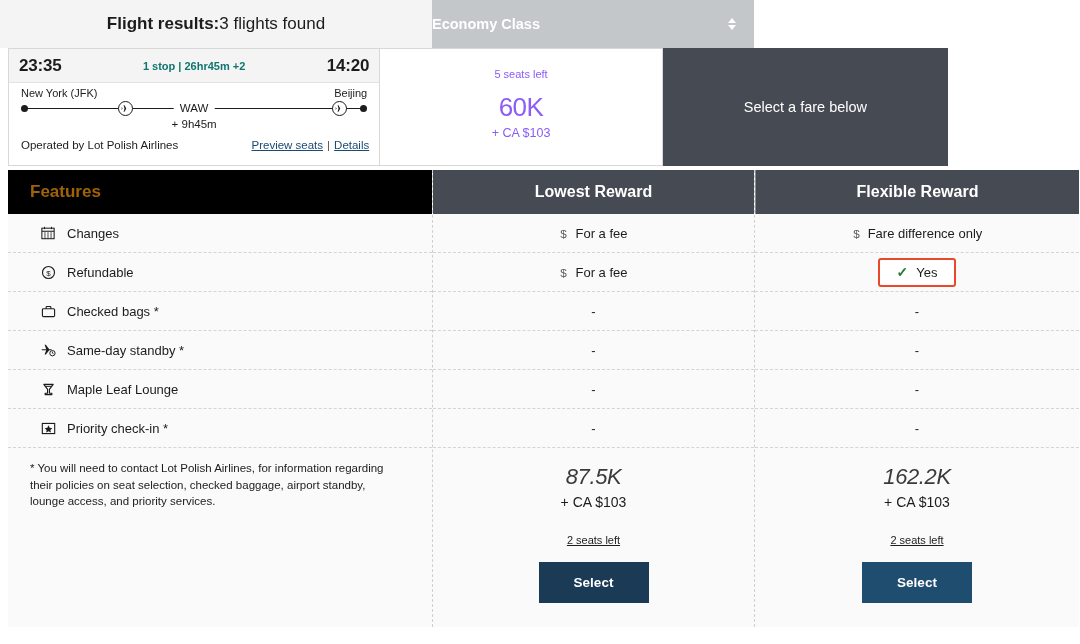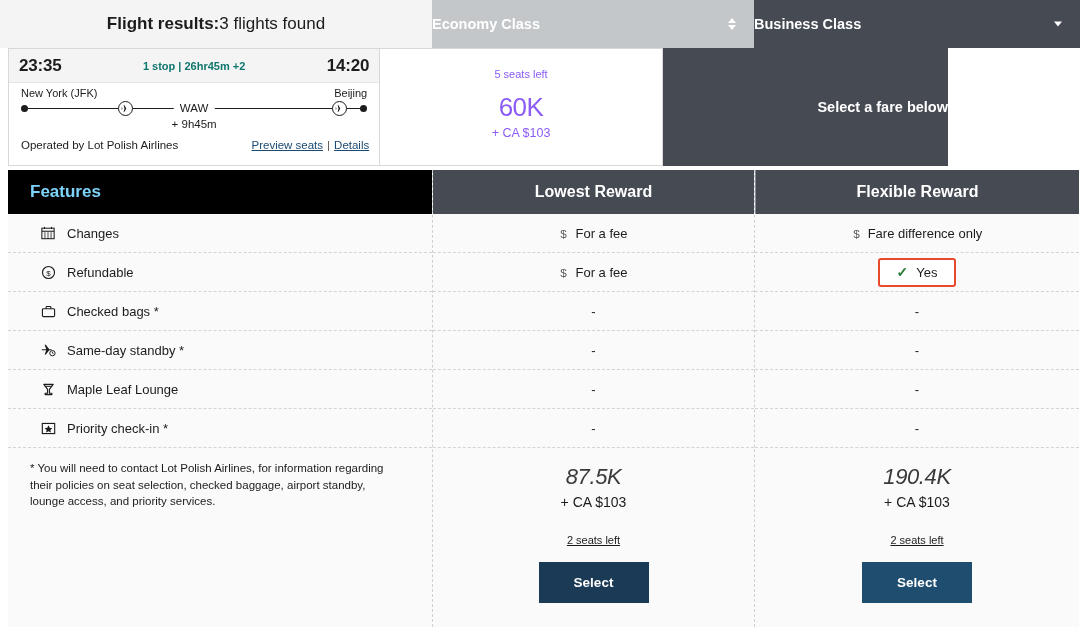--- a/index.html
+++ b/index.html
@@ -122,33 +122,33 @@
     padding-top: 19px;
     color: #8b5cf6;
   }
   .ep-seats { font-size: 11px; }
   .ep-price { font-size: 26px; margin-top: 12px; letter-spacing: -0.5px; }
   .ep-tax { font-size: 12.5px; margin-top: 3px; }
 
   .business-panel {
     width: 325px; height: 118px;
     background: #464b53;
-    display: flex; align-items: center; justify-content: flex-end;
-    color: #ffffff; font-size: 14.5px; font-weight: bold;
+    display: flex; align-items: center; justify-content: center;
+    color: #ffffff; font-size: 14.5px; font-weight: normal;
   }
 
   
   .table-wrap { display: flex; width: 1080px; padding-left: 8px; }
 
   .col-features { width: 424px; }
   .col-reward   { width: 322px; border-left: 1px dashed #cfcfcf; }
   .col-reward2  { width: 325px; border-left: 1px dashed #cfcfcf; }
 
   .hdr-features {
-    height: 44px; background: #000000; color: #7dd3fc;
+    height: 44px; background: #000000; color: #a16207;
     display: flex; align-items: center; padding-left: 22px;
     font-size: 17px; font-weight: bold;
   }
   .hdr-reward {
     height: 44px; background: #464b53; color: #ffffff;
     display: flex; align-items: center; justify-content: center;
     font-size: 16px; font-weight: bold;
   }
   .hdr-reward.rw2 { border-left: 1px solid #8a8f96; }
 
@@ -228,24 +228,20 @@
     </div>
 
     <div class="class-tab tab-economy">
       <span>Economy Class</span>
       <span class="tab-arrow">
         <span class="caret-up"></span>
         <span class="caret-dn"></span>
       </span>
     </div>
 
-    <div class="class-tab tab-business">
-      <span>Business Class</span>
-      <span class="single-caret"></span>
-    </div>
   </div>
 
   <div class="fare-strip">
 
     <div class="flight-card">
       <div class="fc-times">
         <span class="fc-time">23:35</span>
         <span class="fc-stops">1 stop | 26hr45m +2</span>
         <span class="fc-time">14:20</span>
       </div>
@@ -443,21 +439,21 @@
         <span class="val-dash">-</span>
       </div>
       <div class="val-row">
         <span class="val-dash">-</span>
       </div>
       <div class="val-row">
         <span class="val-dash">-</span>
       </div>
 
       <div class="foot-reward">
-        <span class="fr-price">190.4K</span>
+        <span class="fr-price">162.2K</span>
         <span class="fr-tax">+ CA $103</span>
         <span class="fr-seats">2 seats left</span>
         <button class="select-btn" style="background:#1f4d70;">Select</button>
       </div>
     </div>
   </div>
 
 </div>
 
 </body></html>

